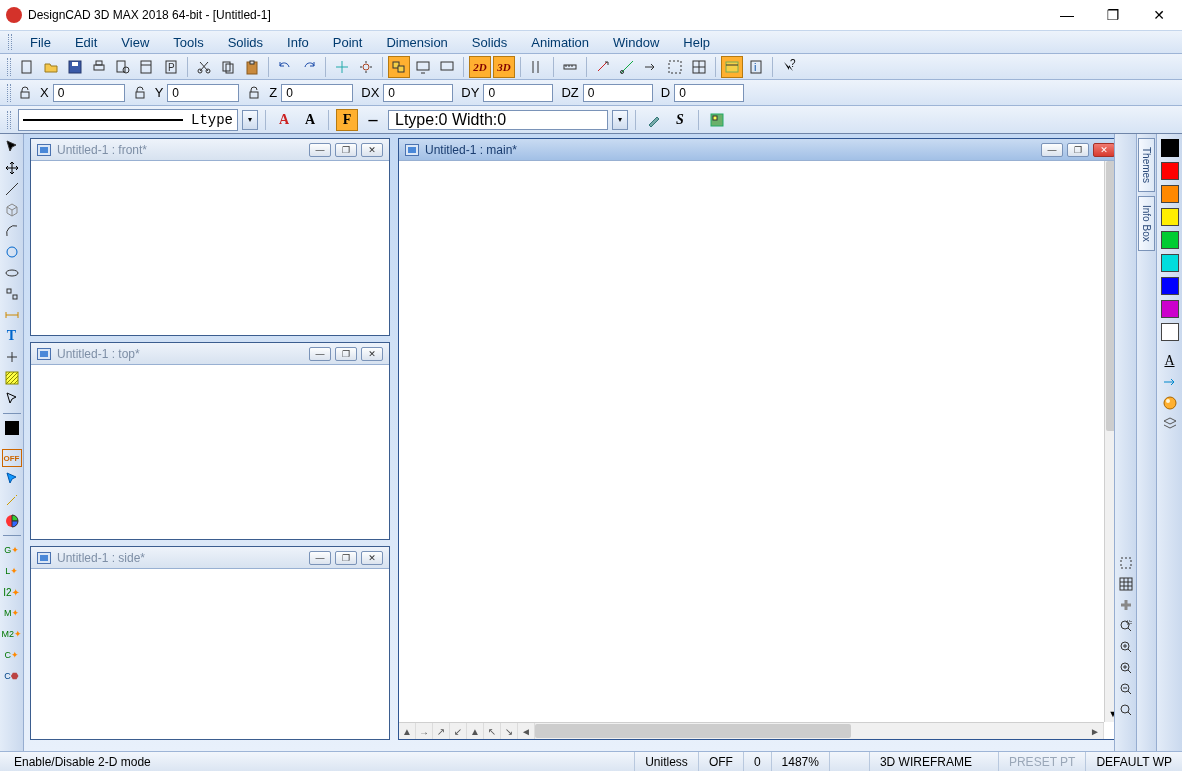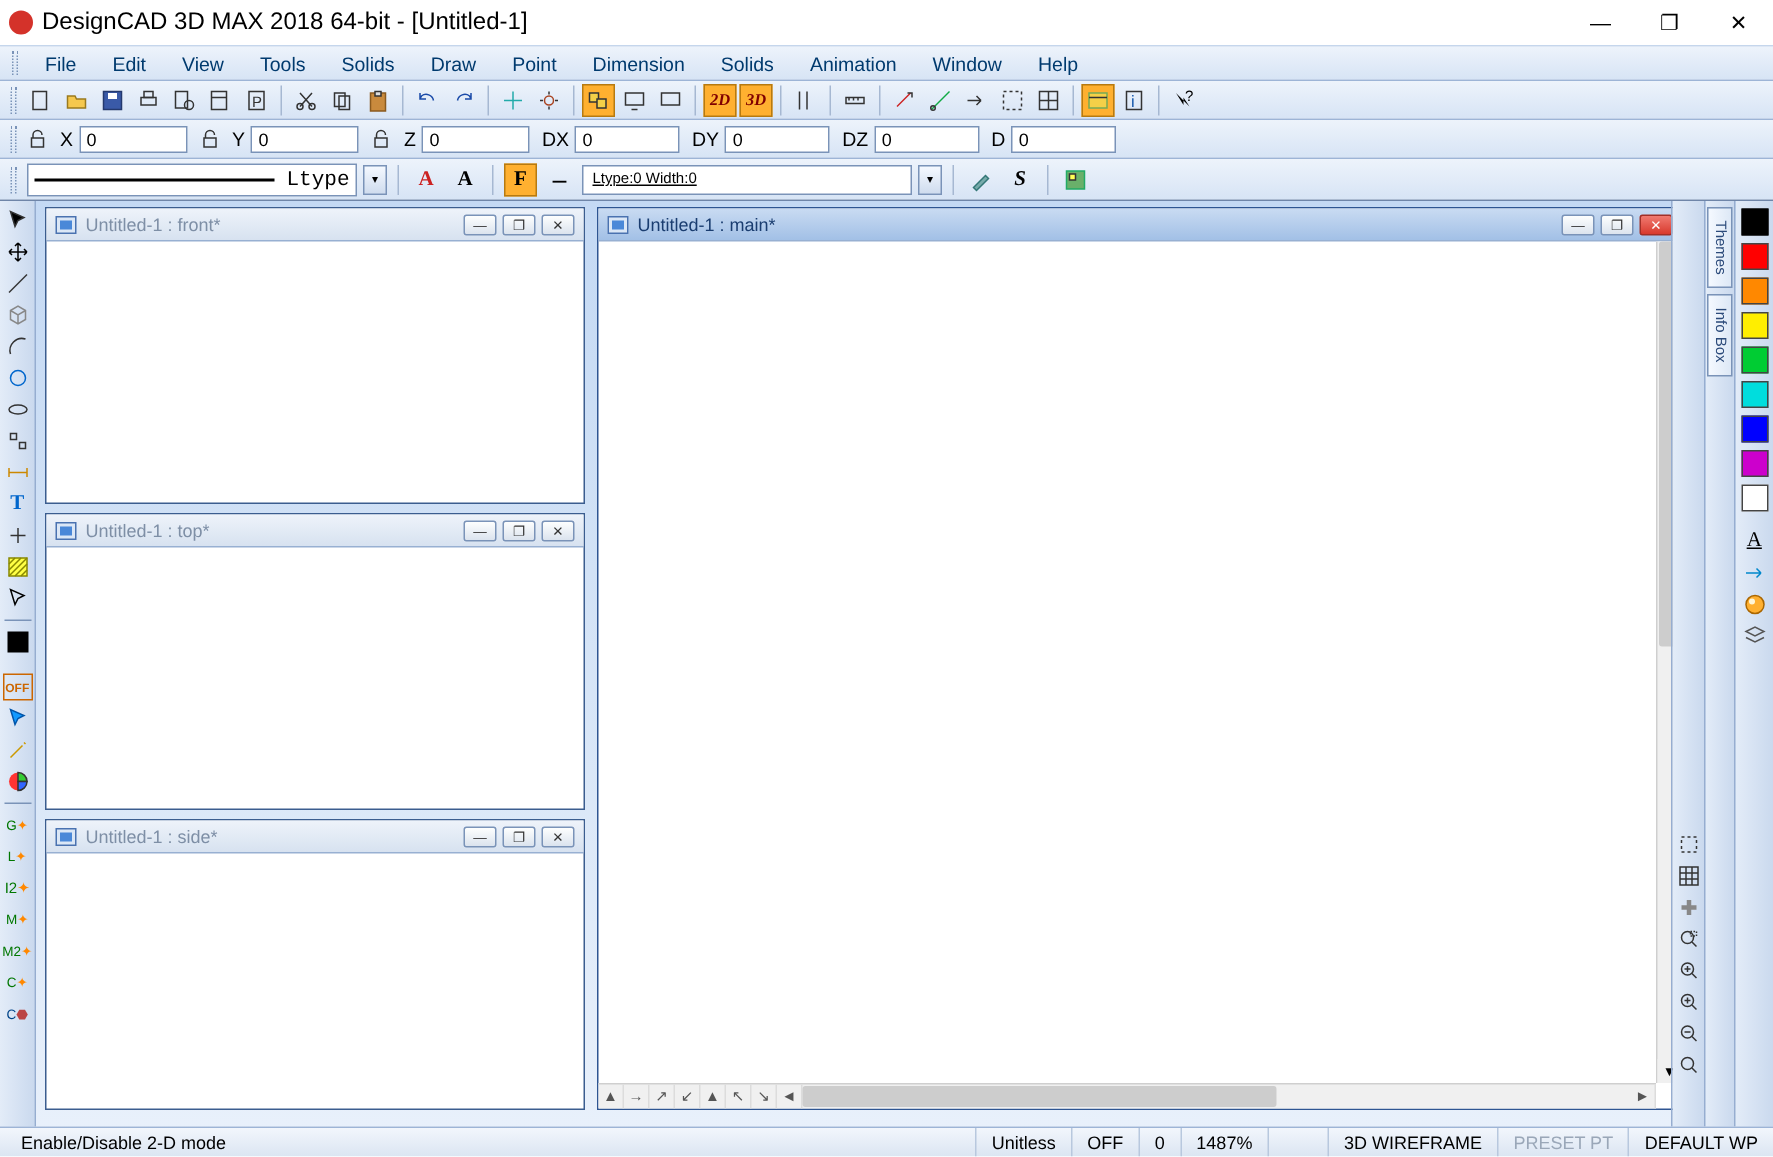--- a/index.html
+++ b/index.html
@@ -1,19 +1,19 @@
 <!DOCTYPE html>
 <html><head>
 <meta charset="utf-8">
 <style>
   * { box-sizing: border-box; margin: 0; padding: 0; user-select: none; }
   body { font-family: "Segoe UI", Tahoma, Arial, sans-serif; font-size: 12px; width: 1182px; height: 771px; overflow: hidden; background: #fff; position: relative; }
   .titlebar { height: 30px; background: #fff; display: flex; align-items: center; padding-left: 6px; }
   .titlebar .appicon { width: 16px; height: 16px; border-radius: 50%; background: #d4322a; margin-right: 6px; display: inline-block; }
-  .titlebar .title { font-size: 16px; }
+  .titlebar .title { font-size: 12px; }
   .winbtns { position: absolute; right: 0; top: 0; display: flex; }
   .winbtn { width: 46px; height: 30px; display: flex; align-items: center; justify-content: center; font-size: 14px; }
   .menubar { height: 24px; background: linear-gradient(#edf3fb, #d7e4f5); display: flex; align-items: center; padding-left: 8px; border-top: 1px solid #c5d6ec; border-bottom: 1px solid #9db4d6; }
   .menubar .grip { width: 4px; height: 16px; border-left: 1px dotted #7a93b8; border-right: 1px dotted #7a93b8; margin-right: 6px; }
   .menuitem { padding: 3px 12px; color: #003a6e; font-size: 13px; }
   .toolbar1 { height: 26px; background: linear-gradient(#edf3fb, #d7e4f5); display: flex; align-items: center; padding-left: 4px; border-bottom: 1px solid #9db4d6; gap: 2px; }
   .grip2 { width: 4px; height: 18px; border-left: 1px dotted #7a93b8; border-right: 1px dotted #7a93b8; margin: 0 3px; }
   .sep { width: 1px; height: 20px; background: #a6b8d2; margin: 0 3px; }
   .tbtn { width: 22px; height: 22px; display:flex; align-items:center; justify-content:center; border: 1px solid transparent; }
   .tbtn.active { background: #ffb030; border: 1px solid #b77a10; }
@@ -22,21 +22,21 @@
   .coorditem { display:flex; align-items:center; margin-right: 4px; }
   .coordlabel { margin: 0 4px; }
   .coordinput { width: 72px; height: 18px; border: 1px solid #7a93b8; background: #fff; padding: 0 4px; font-size: 12px; }
   .coordinput.wide { width: 70px; }
   .linebar { height: 28px; background: linear-gradient(#edf3fb, #d7e4f5); display: flex; align-items: center; padding-left: 4px; border-bottom: 1px solid #6f85a8; gap: 4px; }
   .linestyle { width: 220px; height: 22px; background: #fff; border: 1px solid #7a93b8; display:flex; align-items:center; justify-content:space-between; padding: 0 4px; font-family: "Courier New", monospace; font-size: 14px; }
   .linestyle .line { flex:1; height: 2px; background:#000; margin-right: 8px; }
   .dropdown-arrow { width: 16px; height: 20px; background: linear-gradient(#f5f9ff,#cfdcee); border: 1px solid #7a93b8; display:flex; align-items:center; justify-content:center; font-size: 8px; }
   .fbtn { width: 22px; height: 22px; display:flex; align-items:center; justify-content:center; border: 1px solid transparent; font: bold 14px Georgia, serif; }
   .fbtn.active { background: #ffb030; border: 1px solid #b77a10; }
-  .ltypew { background:#fff; border:1px solid #7a93b8; height:20px; padding:2px 6px; display:flex; align-items:center; font-size:10px; width: 220px; text-decoration: underline; }
+  .ltypew { background:#fff; border:1px solid #7a93b8; height:20px; padding:2px 6px; display:flex; align-items:center; font-size:16px; width: 220px; }
   .workarea { position: absolute; left: 0; top: 134px; right: 0; bottom: 20px; background: linear-gradient(180deg, #c4d9f4 0%, #d2e2f6 40%, #e8f0fb 100%); display:flex; }
   .lefttool { width: 24px; background: linear-gradient(90deg,#e3ecf8,#cad9ee); border-right: 1px solid #96add0; display:flex; flex-direction:column; align-items:center; gap: 3px; padding-top: 4px; }
   .ltbtn { width: 20px; height: 18px; display:flex; align-items:center; justify-content:center; font-size: 12px; }
   .canvasarea { flex:1; position: relative; padding: 8px; }
   .subwin { position: absolute; background: #fff; border: 1px solid #3b5d8f; box-shadow: 0 0 0 1px rgba(255,255,255,0.5) inset; }
   .subwin.inactive .swtitle { background: linear-gradient(#eef3fa,#d7e2f0); color: #7e8fa6; }
   .swtitle { height: 22px; background: linear-gradient(#dfe9f6,#b7cce8); border-bottom: 1px solid #98b0d2; display:flex; align-items:center; padding: 0 6px; color: #2b4a7a; font-size: 12px; }
   .swicon { width: 14px; height: 12px; border: 1px solid #4a72b0; background: #dbe7f6; margin-right: 6px; position:relative; }
   .swicon::before { content:""; position:absolute; inset:2px; background:#4a88d8; }
   .swctrls { margin-left: auto; display:flex; gap: 4px; }
@@ -54,21 +54,21 @@
   .sidecol { width: 22px; background: linear-gradient(90deg,#e3ecf8,#cad9ee); border-left: 1px solid #96add0; display:flex; flex-direction:column; align-items:center; padding-top: 4px; gap: 3px; }
   .sidecol.viewtool { padding-top: 420px; }
   .tabcol { width: 20px; background: linear-gradient(90deg,#e3ecf8,#cad9ee); border-left: 1px solid #96add0; display:flex; flex-direction:column; align-items:center; font-size: 10px; color:#2b4a7a; }
   .vtab { writing-mode: vertical-rl; padding: 8px 2px; border: 1px solid #7a93b8; background: linear-gradient(90deg,#f5f9ff,#dde8f6); margin-top: 4px; }
   .swatch { width: 18px; height: 18px; border: 1px solid #444; margin: 1px; }
   .swatch.sel { border: 2px solid #000; }
   .statusbar { position:absolute; left:0; right:0; bottom:0; height:20px; background: linear-gradient(#f2f6fc,#dbe5f2); border-top:1px solid #9db4d6; display:flex; align-items:center; font-size:12px; padding-left:4px; }
   .statusbar .cell { padding: 0 10px; border-left: 1px solid #b8c8de; height: 100%; display:flex; align-items:center; }
   .statusbar .first { border-left: none; flex: 0 0 auto; }
   .statusbar .spacer { flex: 1; }
-  .dimmed { color: #9aa7b8; }
+  .dimmed { color: #9aa7b8; margin-left: 16px; }
   svg { width: 16px; height: 16px; stroke: #333; stroke-width: 1; fill: none; }
 </style>
 </head>
 <body>
 
 <div class="titlebar">
   <span class="appicon"></span>
   <span class="title">DesignCAD 3D MAX 2018 64-bit - [Untitled-1]</span>
   <div class="winbtns">
     <div class="winbtn">
@@ -83,21 +83,21 @@
   </div>
 </div>
 
 <div class="menubar">
   <div class="grip"></div>
   <div class="menuitem">File</div>
   <div class="menuitem">Edit</div>
   <div class="menuitem">View</div>
   <div class="menuitem">Tools</div>
   <div class="menuitem">Solids</div>
-  <div class="menuitem">Draw</div>
+  <div class="menuitem">Info</div>
   <div class="menuitem">Point</div>
   <div class="menuitem">Dimension</div>
   <div class="menuitem">Solids</div>
   <div class="menuitem">Animation</div>
   <div class="menuitem">Window</div>
   <div class="menuitem">Help</div>
 </div>
 
 <div class="toolbar1">
   <div class="grip2"></div>

